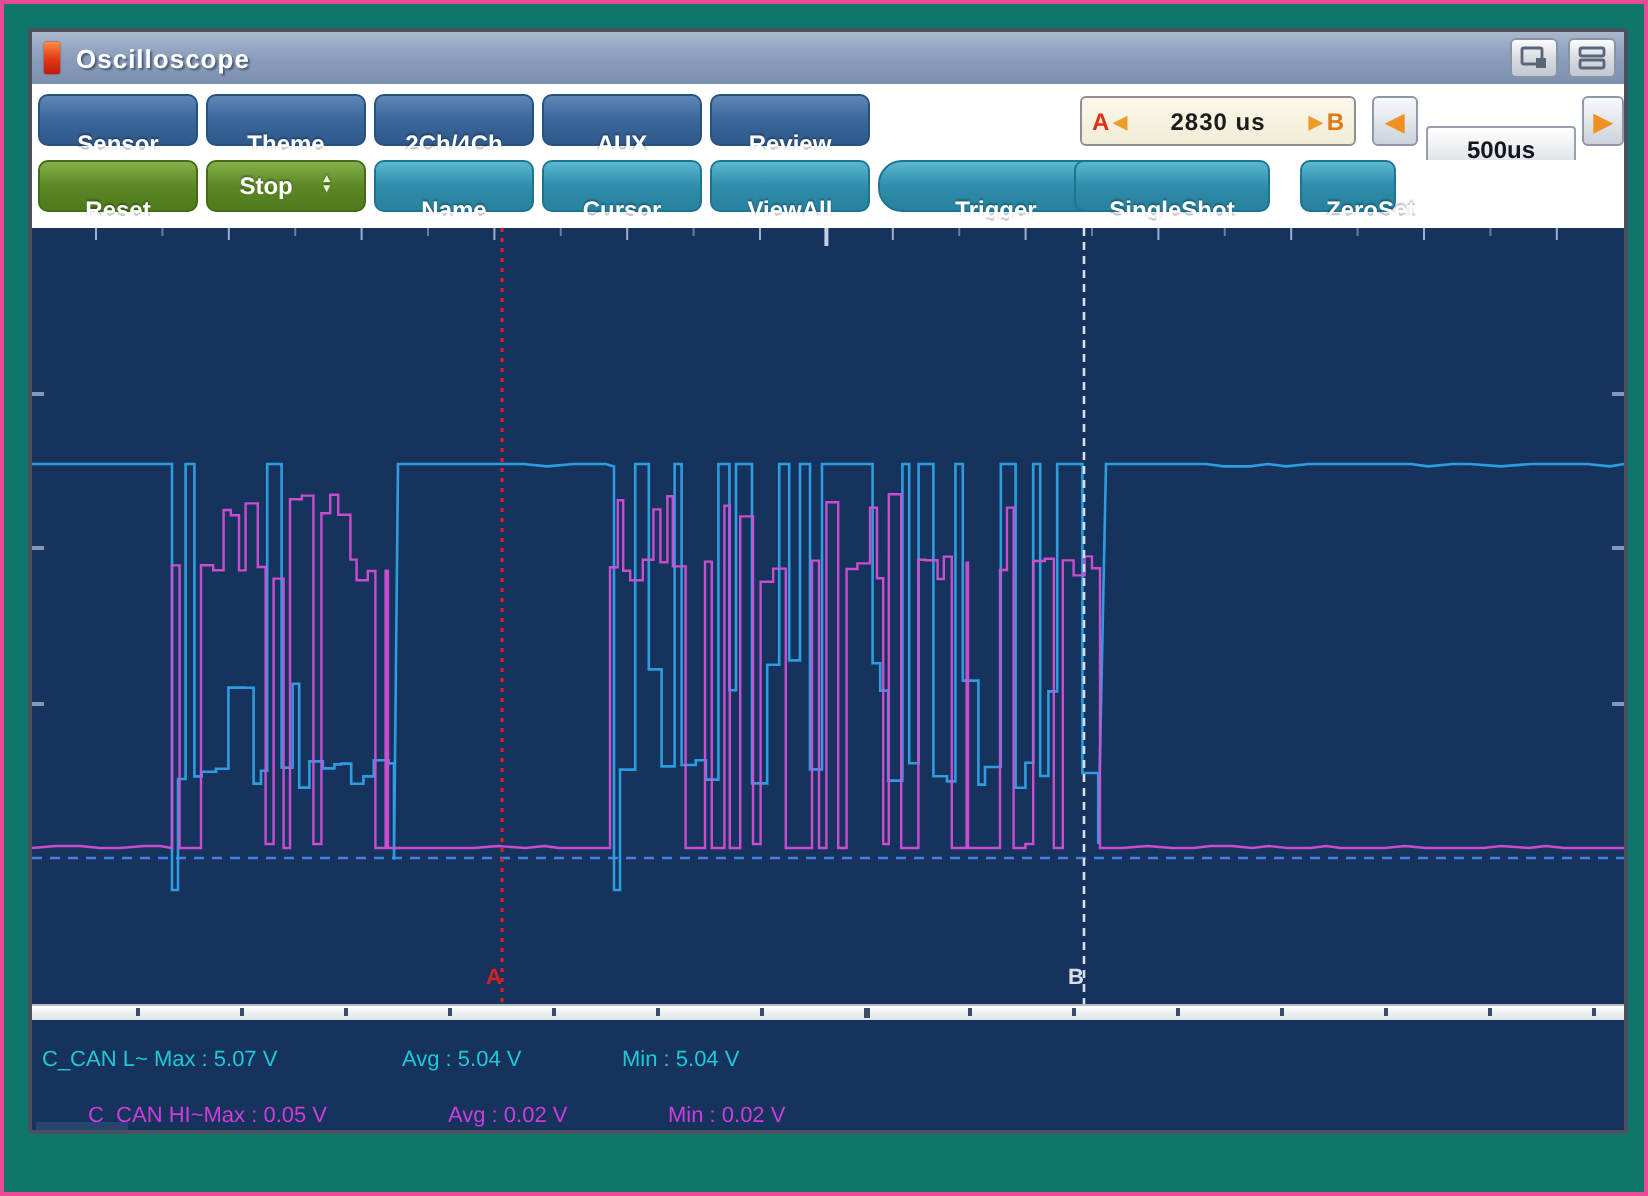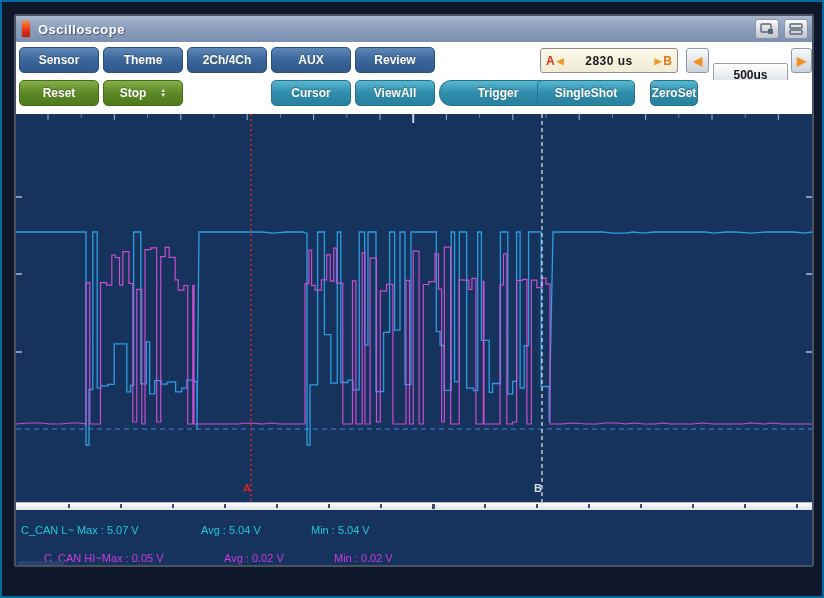--- a/index.html
+++ b/index.html
@@ -1,36 +1,36 @@
 <!DOCTYPE html>
 <html><head>
 <meta charset="utf-8">
 <style>
   html,body{margin:0;padding:0;background:#ffffff;}
   *{box-sizing:border-box;font-family:"Liberation Sans",sans-serif;}
-  .page{position:relative;width:824px;height:598px;background:#0f172a;border:2px solid #0369a1;overflow:hidden;}
+  .page{position:relative;width:824px;height:598px;background:#0f766e;border:2px solid #ec4899;overflow:hidden;}
   .app{position:absolute;left:12px;top:12px;width:800px;height:553px;background:#ffffff;border:2px solid #49525e;border-radius:2px;}
 
   
   .titlebar{position:absolute;left:0;top:0;width:796px;height:26px;
     background:linear-gradient(#aab8ce,#8c9fbd 45%,#7b90b0);display:flex;align-items:center;}
   .app-icon{width:8px;height:16px;margin-left:6px;border-radius:1px;
     background:linear-gradient(#ff8a3c,#e03618 55%,#c01c0c);box-shadow:0 0 1px #802010;}
   .title{margin-left:8px;color:#ffffff;font-size:13px;font-weight:bold;letter-spacing:.5px;
     text-shadow:1px 1px 1px rgba(60,75,100,.8);}
   .tb-btns{position:absolute;right:4px;top:3px;display:flex;gap:5px;}
   .tbtn{width:24px;height:20px;border:1px solid #8a93a2;border-radius:3px;padding:0;
     background:linear-gradient(#fbfcfe,#d4d9e0 55%,#c2c8d2);display:flex;align-items:center;justify-content:center;cursor:default;}
 
   
   .toolbar{position:absolute;left:0;width:796px;height:28px;background:#ffffff;}
   .row1{top:31px;} .row2{top:64px;}
   .btn{position:absolute;top:0;height:26px;border:1px solid rgba(0,0,0,.25);border-radius:5px;
     color:#fff;font-size:12px;font-weight:bold;text-align:center;line-height:24px;
-    text-shadow:0 -1px 1px rgba(0,0,0,.3);cursor:default;padding:0;}
+    text-shadow:0 -1px 1px rgba(0,0,0,.3);cursor:default;padding:12px;}
   .steel{background:linear-gradient(#5e88b6,#3a669a 50%,#30598c);border-color:#27517f;}
   .green{background:linear-gradient(#85b14b,#5c8826 50%,#4f7a1d;);background:linear-gradient(#85b14b,#5c8826 50%,#4f7a1d);border-color:#446c16;}
   .teal{background:linear-gradient(#5ab8d0,#2f8cab 50%,#28819e;);background:linear-gradient(#5ab8d0,#2f8cab 50%,#28819e);border-color:#1f7490;}
   .b0{left:3px;width:80px;} .b1{left:87px;width:80px;} .b2{left:171px;width:80px;}
   .b3{left:255px;width:80px;} .b4{left:339px;width:80px;} .b5{left:423px;width:93px;}
   .c5{left:423px;width:118px;border-radius:12px;} .c6{left:521px;width:98px;} .c7{left:634px;width:48px;}
   .stop-btn{display:flex;align-items:center;justify-content:center;gap:14px;}
   .spin{display:flex;flex-direction:column;font-size:6px;line-height:5px;color:#eaf2da;}
 
   
@@ -104,20 +104,21 @@
 
     <div class="toolbar row2">
       <button class="btn green b0">Reset</button>
       <button class="btn green b1 stop-btn">
         <span>Stop</span>
         <span class="spin">
           <span>▲</span>
             <span>▼</span>
         </span>
       </button>
+      <button class="btn teal b2">Name</button>
       <button class="btn teal b3">Cursor</button>
       <button class="btn teal b4">ViewAll</button>
       <button class="btn teal c5">Trigger</button>
       <button class="btn teal c6">SingleShot</button>
       <button class="btn teal c7">ZeroSet</button>
     </div>
 
     <div class="scope" style="background: rgb(22, 51, 94);">
       <svg id="scope-svg" viewBox="0 0 796 388" preserveAspectRatio="none">
         <g id="ticks-layer">

